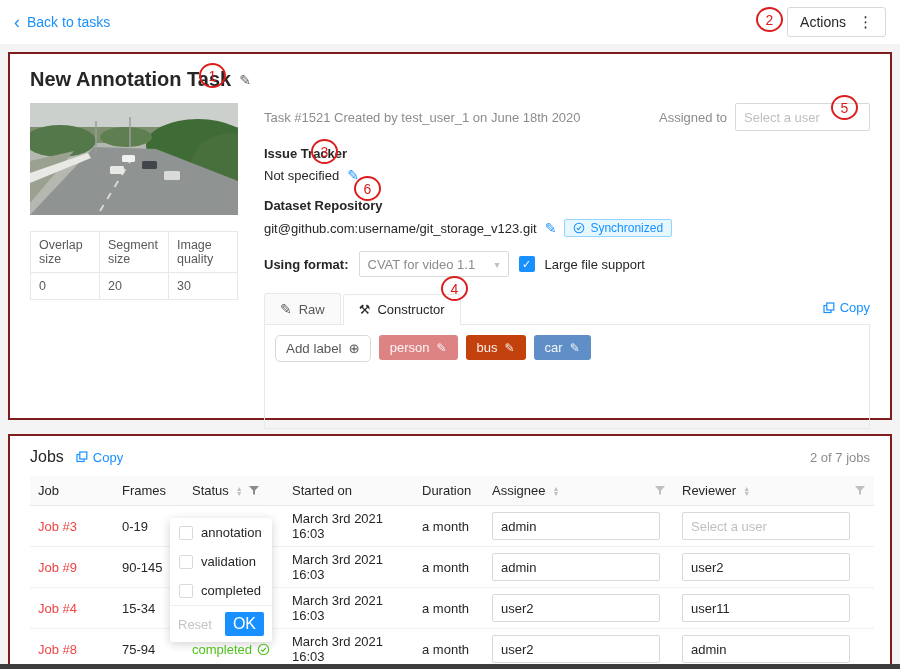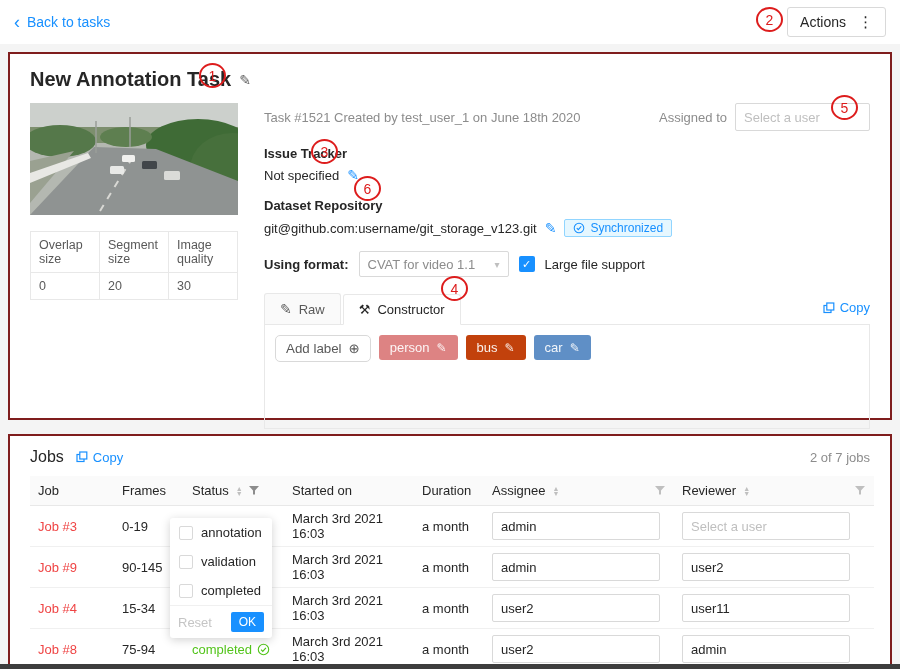--- a/index.html
+++ b/index.html
@@ -124,21 +124,21 @@
     border-radius:3px; box-shadow:0 2px 10px rgba(0,0,0,0.18); z-index:6;
   }
   .filter-item { display:flex; align-items:center; gap:8px; padding:7px 9px; font-size:13px; cursor:pointer; }
   .filter-footer {
     border-top:1px solid #f0f0f0; padding:6px 8px; display:flex;
     align-items:center; justify-content:space-between;
   }
   .reset-link { color:#c5c5c5; font-size:13px; }
   .ok-btn {
     background:#1890ff; color:#fff; border:none; border-radius:2px;
-    padding:3px 8px; font-size:12px; cursor:pointer;
+    padding:3px 8px; font-size:16px; cursor:pointer;
   }
   
   .ann {
     position:absolute; width:27px; height:25px; border:2px solid #dd1c1c;
     border-radius:50%; color:#dd1c1c; font-size:14px; display:flex;
     align-items:center; justify-content:center; z-index:20; background:transparent;
   }
   .bottom-bar { position:absolute; left:0; right:0; bottom:0; height:5px; background:#3d3d3d; z-index:30; }
 </style>
 </head>

